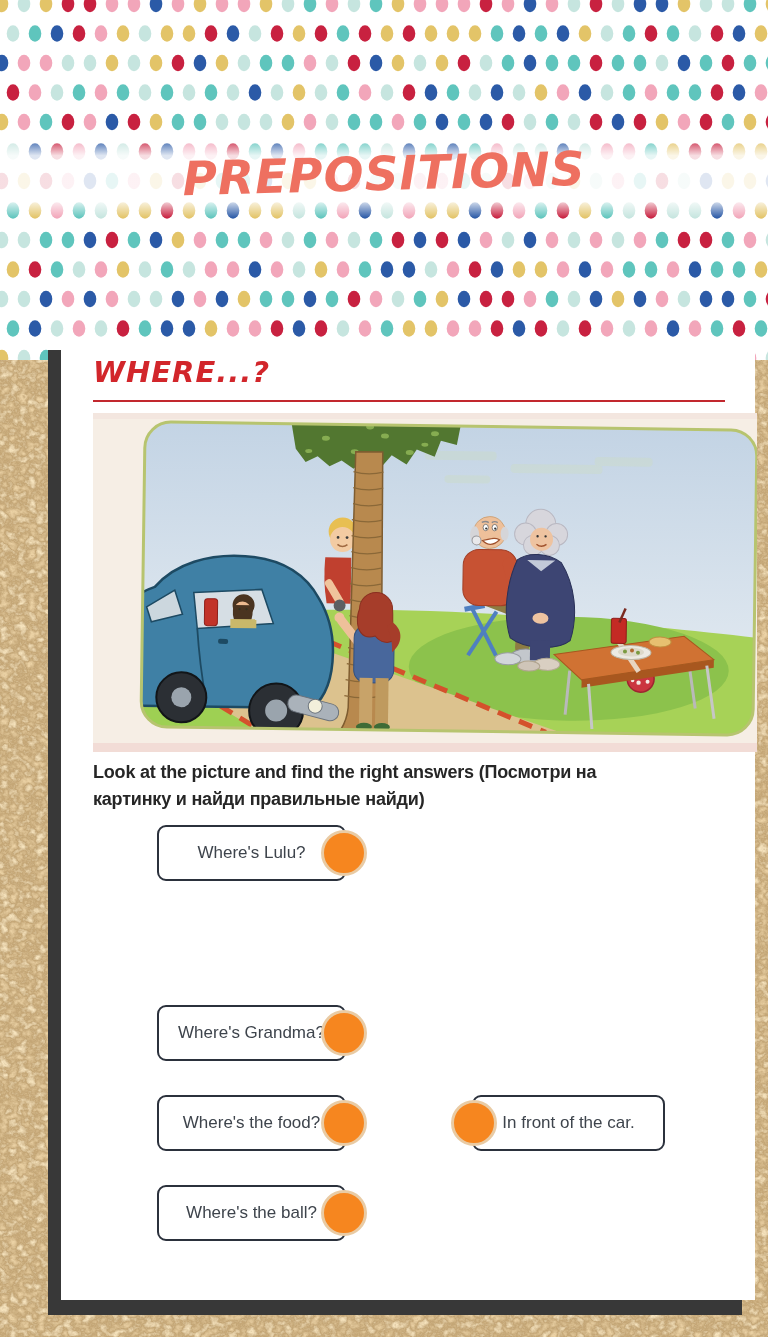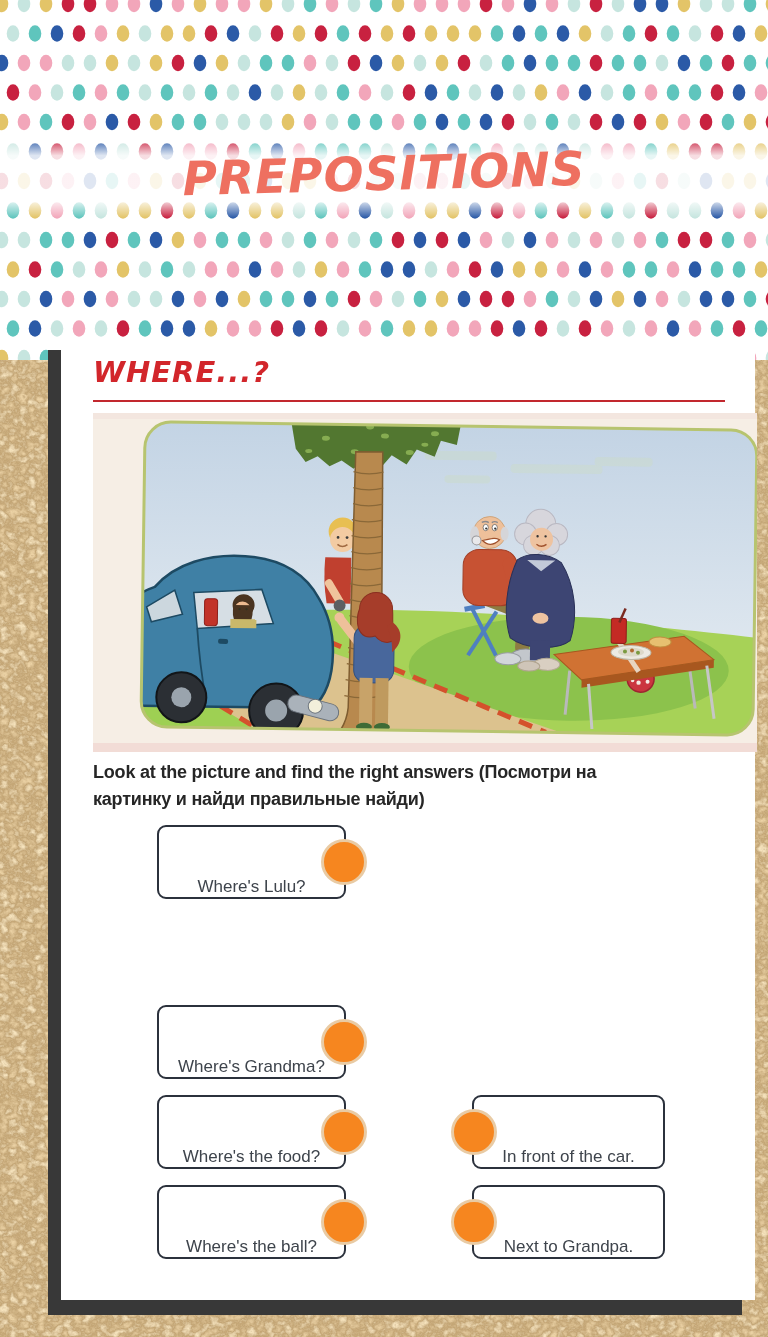--- a/index.html
+++ b/index.html
@@ -31,22 +31,22 @@
 
   .picture{position:absolute;left:32px;top:68px;width:664px;height:339px;}
 
   .instructions{position:absolute;left:32px;top:414px;width:552px;margin:0;
     font-size:18px;font-weight:bold;color:#262626;line-height:27px;letter-spacing:-0.2px;}
 
   
   .match-row{position:absolute;left:0;width:100%;height:67px;}
   .match-row.r1{top:480px}.match-row.r2{top:570px}.match-row.r3{top:660px}
   .match-row.r4{top:750px}.match-row.r5{top:840px}
-  .qbox,.abox{position:absolute;top:0;height:74px;border:2px solid #2b313c;border-radius:9px;
-    background:#fff;display:flex;align-items:flex-end;justify-content:center;box-sizing:border-box;}
+  .qbox,.abox{position:absolute;top:0;height:56px;border:2px solid #2b313c;border-radius:9px;
+    background:#fff;display:flex;align-items:center;justify-content:center;box-sizing:border-box;}
   .qbox{left:96px;width:189px;}
   .abox{left:411px;width:193px;}
   .boxtext{font-size:17px;color:#3e444c;white-space:nowrap;}
   .dot{position:absolute;top:50%;margin-top:-23px;width:40px;height:40px;border-radius:50%;
     background:#f6861f;border:3px solid #e9cba4;}
   .dot-q{right:-23px;}
   .dot-a{left:-23px;}
 </style>
 </head>
 <body>
@@ -749,20 +749,16 @@
       <div class="abox">
         <span class="dot dot-a"></span>
         <span class="boxtext">In front of the car.</span>
       </div>
     </div>
     <div class="match-row r5">
       <div class="qbox">
         <span class="boxtext">Where's the ball?</span>
         <span class="dot dot-q"></span>
       </div>
-      <div class="abox">
-        <span class="dot dot-a"></span>
-        <span class="boxtext">Next to Grandpa.</span>
-      </div>
     </div>
 
   </div>
 </div>
 
 </body></html>

